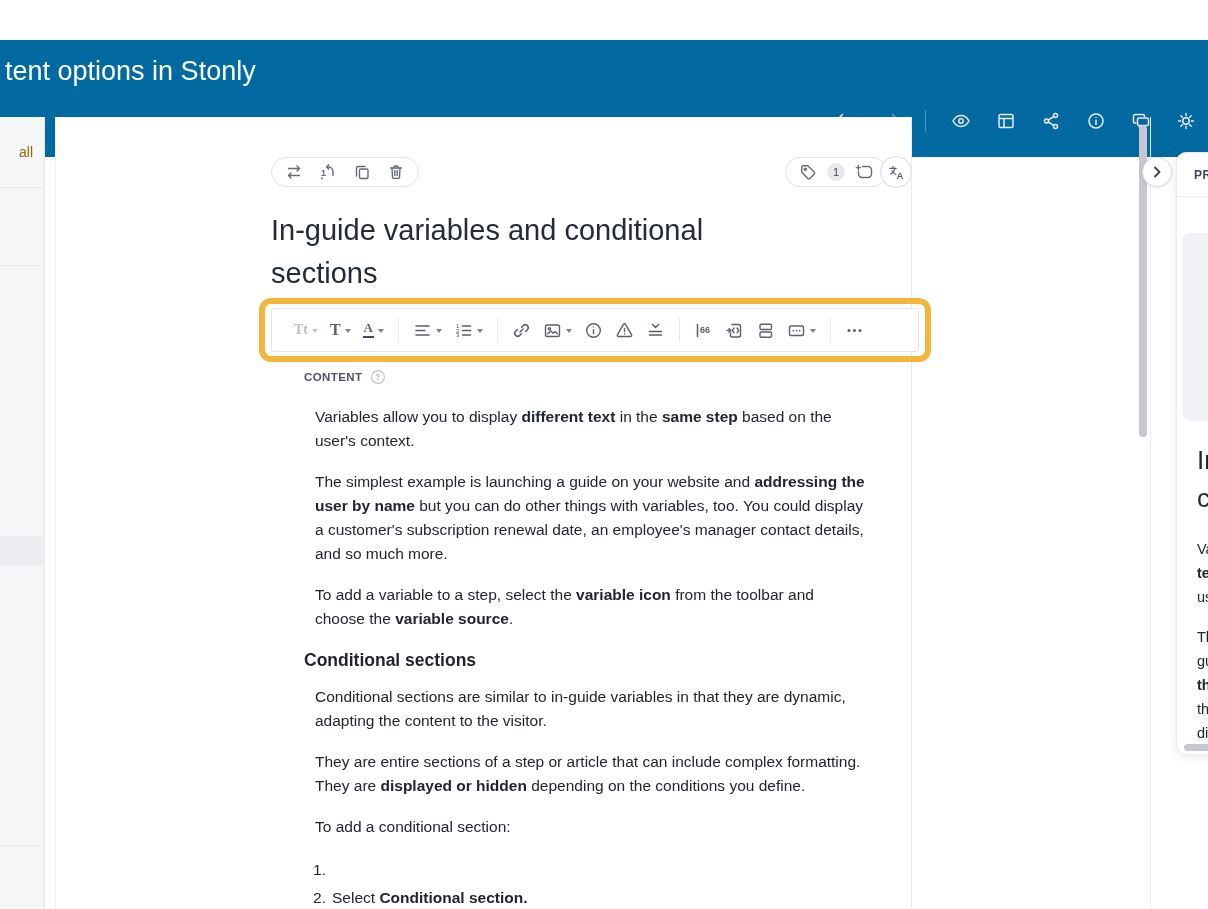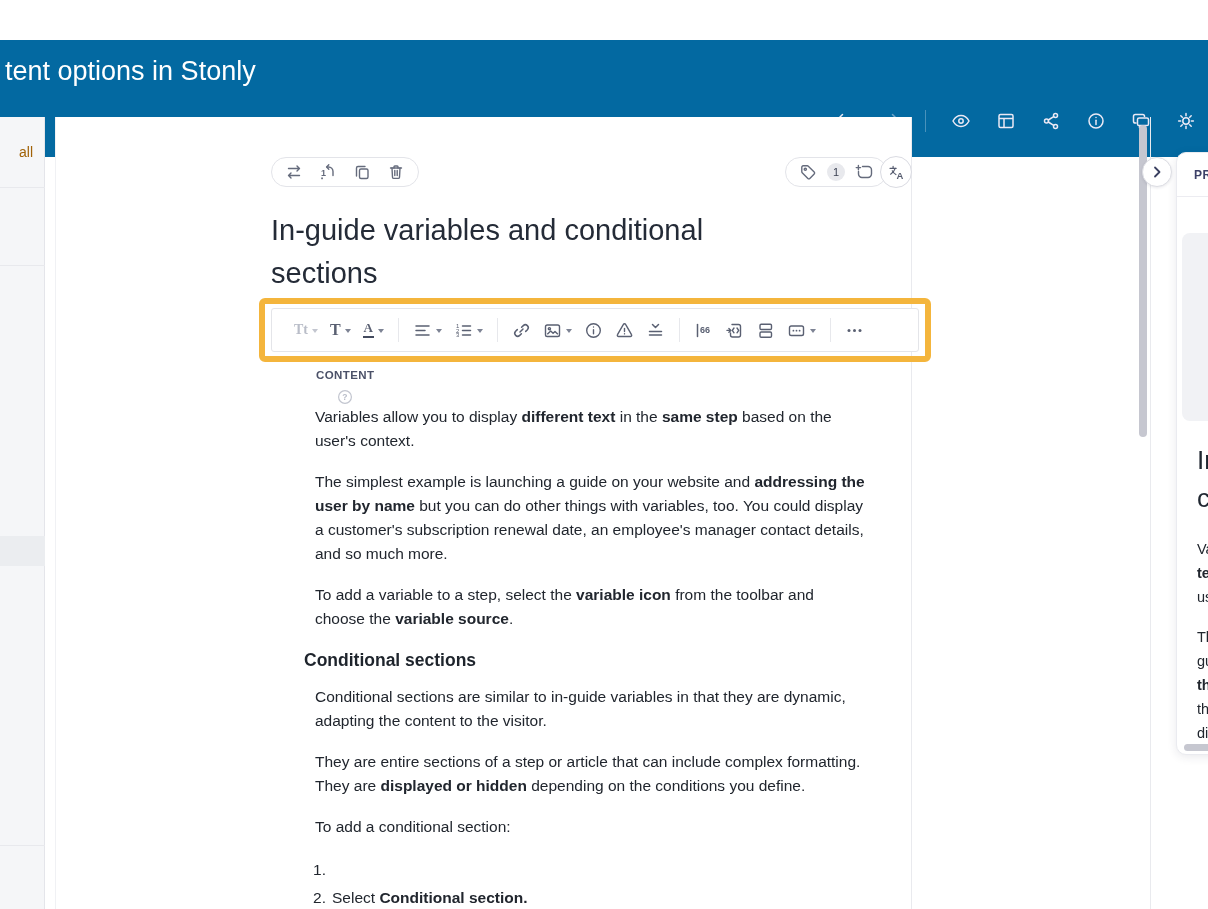--- a/index.html
+++ b/index.html
@@ -30,38 +30,38 @@
   .pill-right{left:729px;top:40px;gap:10px;}
   .p-btn{display:flex;align-items:center;justify-content:center;cursor:pointer;color:#656b7c;}
   .badge{width:18px;height:18px;border-radius:50%;background:#e8e9ed;color:#3c4152;font-size:11px;
     display:flex;align-items:center;justify-content:center;}
   .translate-btn{position:absolute;left:824px;top:39px;width:32px;height:32px;border:1px solid #dadbe2;border-radius:50%;
     background:#fff;display:flex;align-items:center;justify-content:center;color:#565c6f;cursor:pointer;}
 
   .title{position:absolute;left:215px;top:92px;font-size:29px;line-height:43px;font-weight:400;color:#242b37;}
 
   
-  .fmt-ring{position:absolute;left:203px;top:181px;width:672px;height:64px;border:6px solid #f4b53c;border-radius:6px;padding:4px 6px;}
+  .fmt-ring{position:absolute;left:203px;top:181px;width:672px;height:64px;border:6px solid #f4b53c;border-radius:12px;padding:4px 6px;}
   .fmt-bar{width:100%;height:100%;background:#fff;border:1px solid #e4e5e9;border-radius:3px;
     display:flex;align-items:center;padding:0 12px 0 22px;gap:12px;color:#5a6072;}
   .f-btn{display:flex;align-items:center;cursor:pointer;color:#5a6072;}
   .f-btn.dis{color:#b9bdc8;}
   .f-sep{width:1px;height:24px;background:#e7e8ec;margin:0 2px;}
   .serif{font-family:"Liberation Serif",serif;font-weight:600;}
   .tt{font-size:14px;}
   .bigT{font-size:16px;}
   .colA{display:inline-flex;flex-direction:column;align-items:center;line-height:12px;}
   .colA .a{font-size:13px;}
   .colA .bar{width:11px;height:2.5px;background:#434a5e;margin-top:1.5px;}
   .caret{width:0;height:0;border:3.5px solid transparent;border-top:4.5px solid #7d8394;margin-left:4px;transform:translateY(2px);}
   .caret.lt{border-top-color:#c3c6d0;}
 
   
-  .content-label{position:absolute;left:260px;top:252px;display:flex;align-items:center;gap:8px;
-    font-size:11.5px;font-weight:700;letter-spacing:.4px;color:#4b5168;flex-direction:column;}
+  .content-label{position:absolute;left:248px;top:252px;display:flex;align-items:center;gap:8px;
+    font-size:11.5px;font-weight:700;letter-spacing:.4px;color:#4b5168;}
   .doc{position:absolute;left:248px;top:288px;width:572px;font-size:15.5px;line-height:24px;color:#21262e;}
   .doc p{margin:0 11px 17px;}
   .doc h2{font-size:17.5px;line-height:24px;margin:5px 0 13px;color:#1e242c;font-weight:700;}
   .doc b{font-weight:700;}
   .doc .li{display:flex;line-height:28px;padding-left:8px;}
   .doc .num{width:20px;flex:0 0 20px;text-align:right;padding-right:6px;}
 
   
   .vscroll{position:absolute;left:1139px;top:125px;width:8px;height:312px;border-radius:4px;background:#c6c7d0;}
   .vline{position:absolute;left:1150px;top:117px;width:1px;height:792px;background:#e9eaee;}

